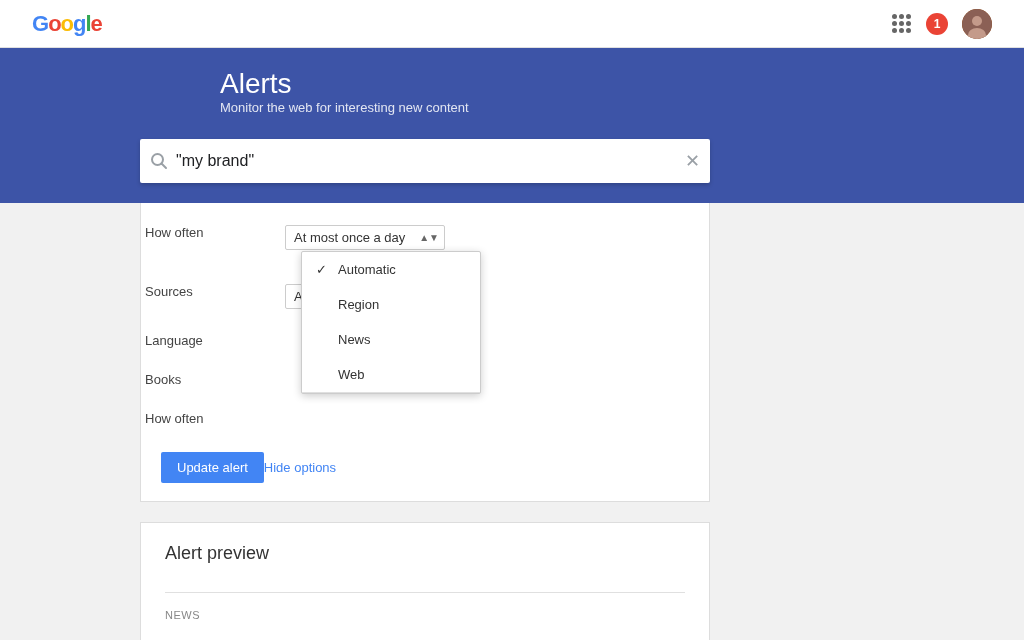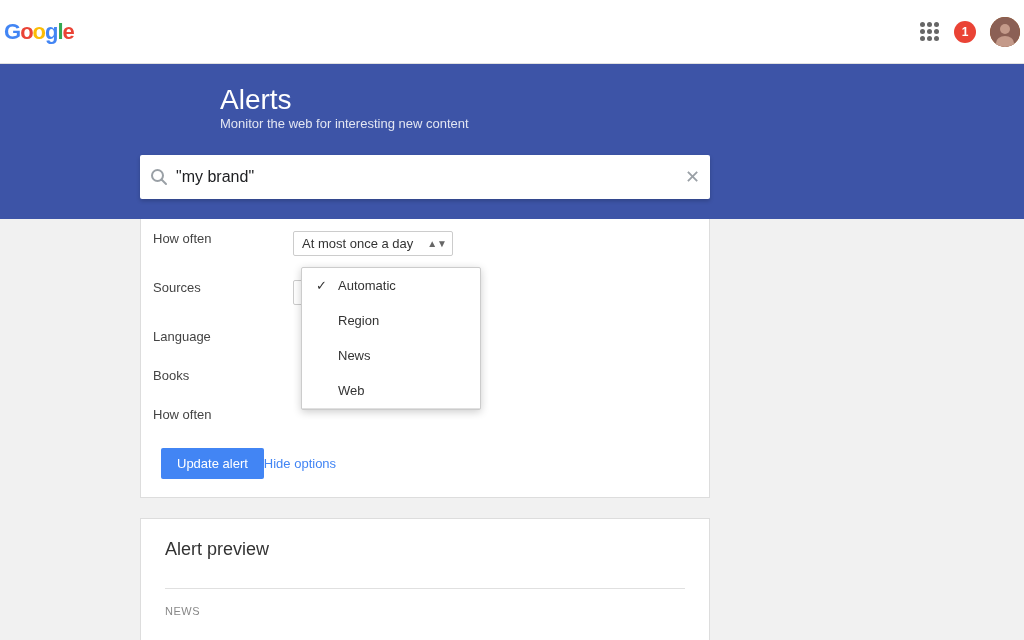--- a/index.html
+++ b/index.html
@@ -1,24 +1,24 @@
 <!DOCTYPE html>
 <html><head>
   <meta charset="utf-8">
   <style>
     * { box-sizing: border-box; margin: 0; padding: 0; }
     body { font-family: Arial, sans-serif; background: #f1f1f1; min-height: 640px; }
 
     
     .top-nav {
       background: #fff;
-      height: 64px;
-      display: flex;
-      align-items: center;
-      padding: 0 4px;
+      height: 48px;
+      display: flex;
+      align-items: center;
+      padding: 0 32px;
       justify-content: space-between;
       border-bottom: 1px solid #e0e0e0;
     }
     .google-logo {
       font-size: 22px;
       font-weight: bold;
       letter-spacing: -1px;
     }
     .google-logo .g { color: #4285F4; }
     .google-logo .o1 { color: #EA4335; }
@@ -132,33 +132,34 @@
       background: #fff;
       border: 1px solid #ddd;
       border-top: none;
       width: 570px;
       padding: 0;
       position: relative;
     }
 
     .option-row {
       display: flex;
-      align-items: flex-start;
-      padding: 12px 12px;
+      align-items: center;
+      padding: 12px 4px;
       border-bottom: none;
     }
     .option-label {
       width: 140px;
       font-size: 13px;
       color: #444;
     }
     .select-wrapper {
       position: relative;
       display: inline-flex;
       align-items: center;
+      margin-top: 10px;
     }
     .select-wrapper select {
       border: 1px solid #ccc;
       border-radius: 2px;
       padding: 4px 24px 4px 8px;
       font-size: 13px;
       color: #333;
       background: #fff;
       cursor: pointer;
       appearance: none;

